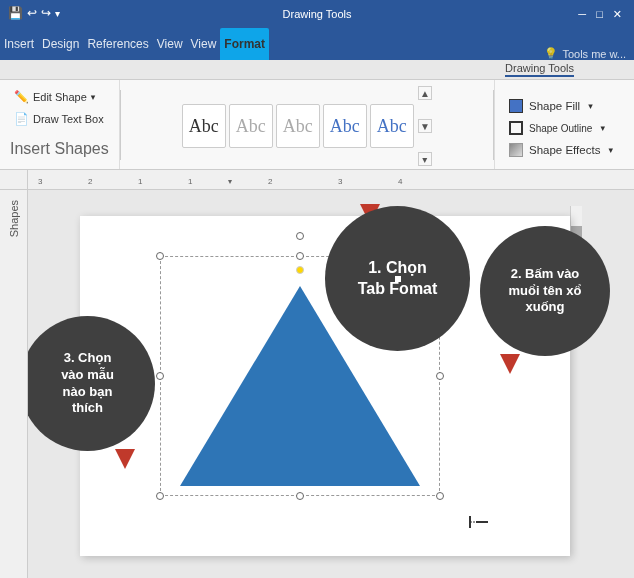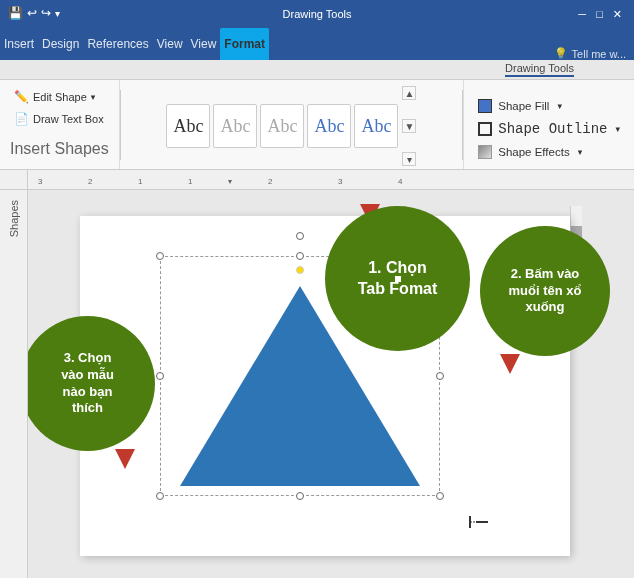--- a/index.html
+++ b/index.html
@@ -223,21 +223,21 @@
       background: #f0f0f0;
       border-left: 1px solid #ccc;
       display: flex;
       flex-direction: column;
       align-items: center;
     }
 
     
     .callout {
       position: absolute;
-      background: #4d7c0f;
+      background: #404040;
       color: white;
       border-radius: 50%;
       display: flex;
       align-items: center;
       justify-content: center;
       text-align: center;
       font-size: 13px;
       font-weight: bold;
       line-height: 1.3;
       padding: 10px;
@@ -358,21 +358,21 @@
 
 <div class="tab-row">
   <div class="tab-item">Insert</div>
   <div class="tab-item">Design</div>
   <div class="tab-item">References</div>
   <div class="tab-item">View</div>
   <div class="tab-item">View</div>
   <div class="tab-item active">Format</div>
   <div style="margin-left:auto;color:rgba(255,255,255,0.8);font-size:11px;padding:0 8px;display:flex;align-items:center;gap:4px;">
     <span>💡</span>
-    <span>Tell me w...</span>
+    <span>Tools me w...</span>
   </div>
 </div>
 
 <div class="drawing-tools-bar">
   <span style="font-size:11px;color:#444;border-bottom:2px solid #2b579a;padding-bottom:1px;">Drawing Tools</span>
 </div>
 
 <div class="ribbon">
 
   <div class="ribbon-section-left" style="min-width:110px;">
@@ -421,21 +421,21 @@
   <div class="section-divider"></div>
 
   <div class="ribbon-right">
     <div class="ribbon-right-item">
       <span style="width:14px;height:14px;background:#4472c4;border:1px solid #333;display:inline-block;"></span>
       <span style="font-size:11.5px;">Shape Fill</span>
       <span style="font-size:9px;margin-left:2px;">▾</span>
     </div>
     <div class="ribbon-right-item">
       <span style="width:14px;height:14px;border:2px solid #333;display:inline-block;"></span>
-      <span style="font-size:14px;font-family:Liberation Mono, monospace;">Shape Outline</span>
+      <span style="font-size:10px;">Shape Outline</span>
       <span style="font-size:9px;margin-left:2px;">▾</span>
     </div>
     <div class="ribbon-right-item">
       <span style="width:14px;height:14px;background:linear-gradient(135deg,#888,#ddd);display:inline-block;border:1px solid #999;"></span>
       <span style="font-size:11.5px;">Shape Effects</span>
       <span style="font-size:9px;margin-left:2px;">▾</span>
     </div>
   </div>
 </div>
 

